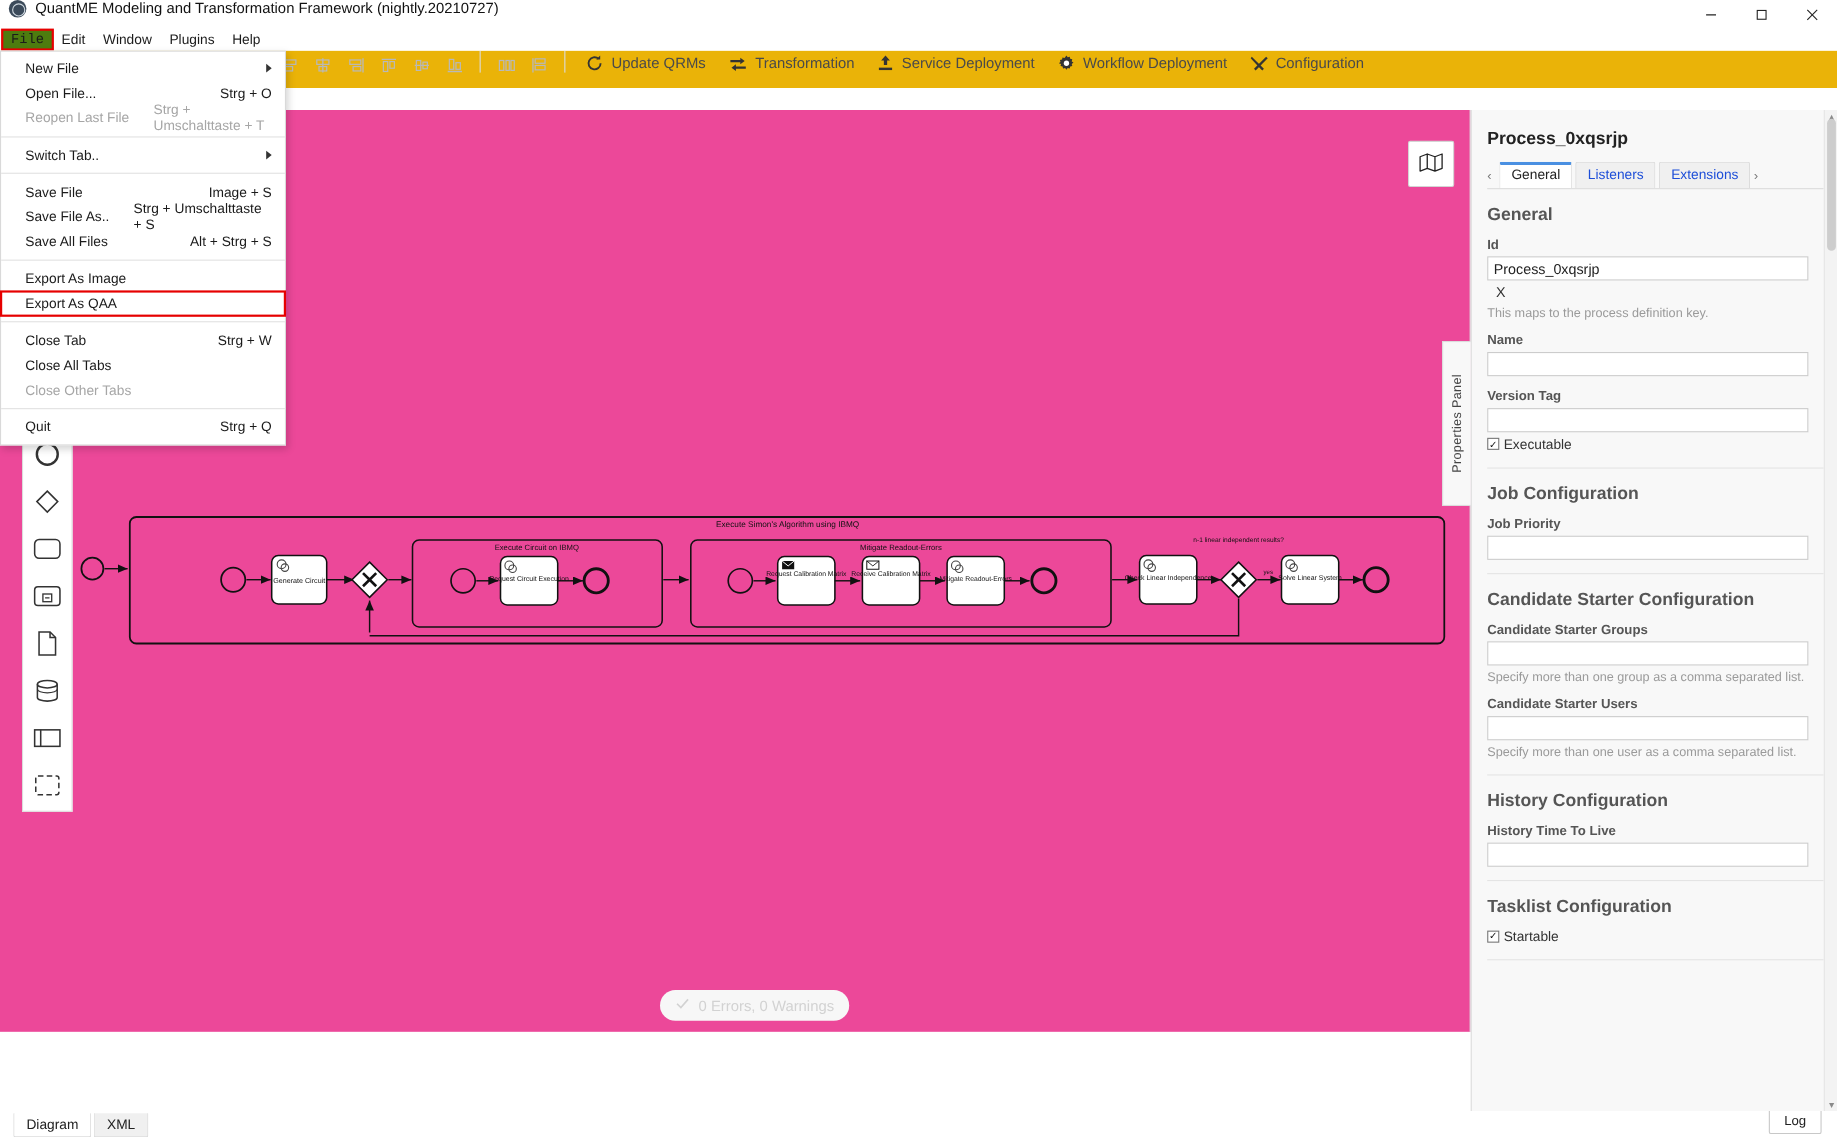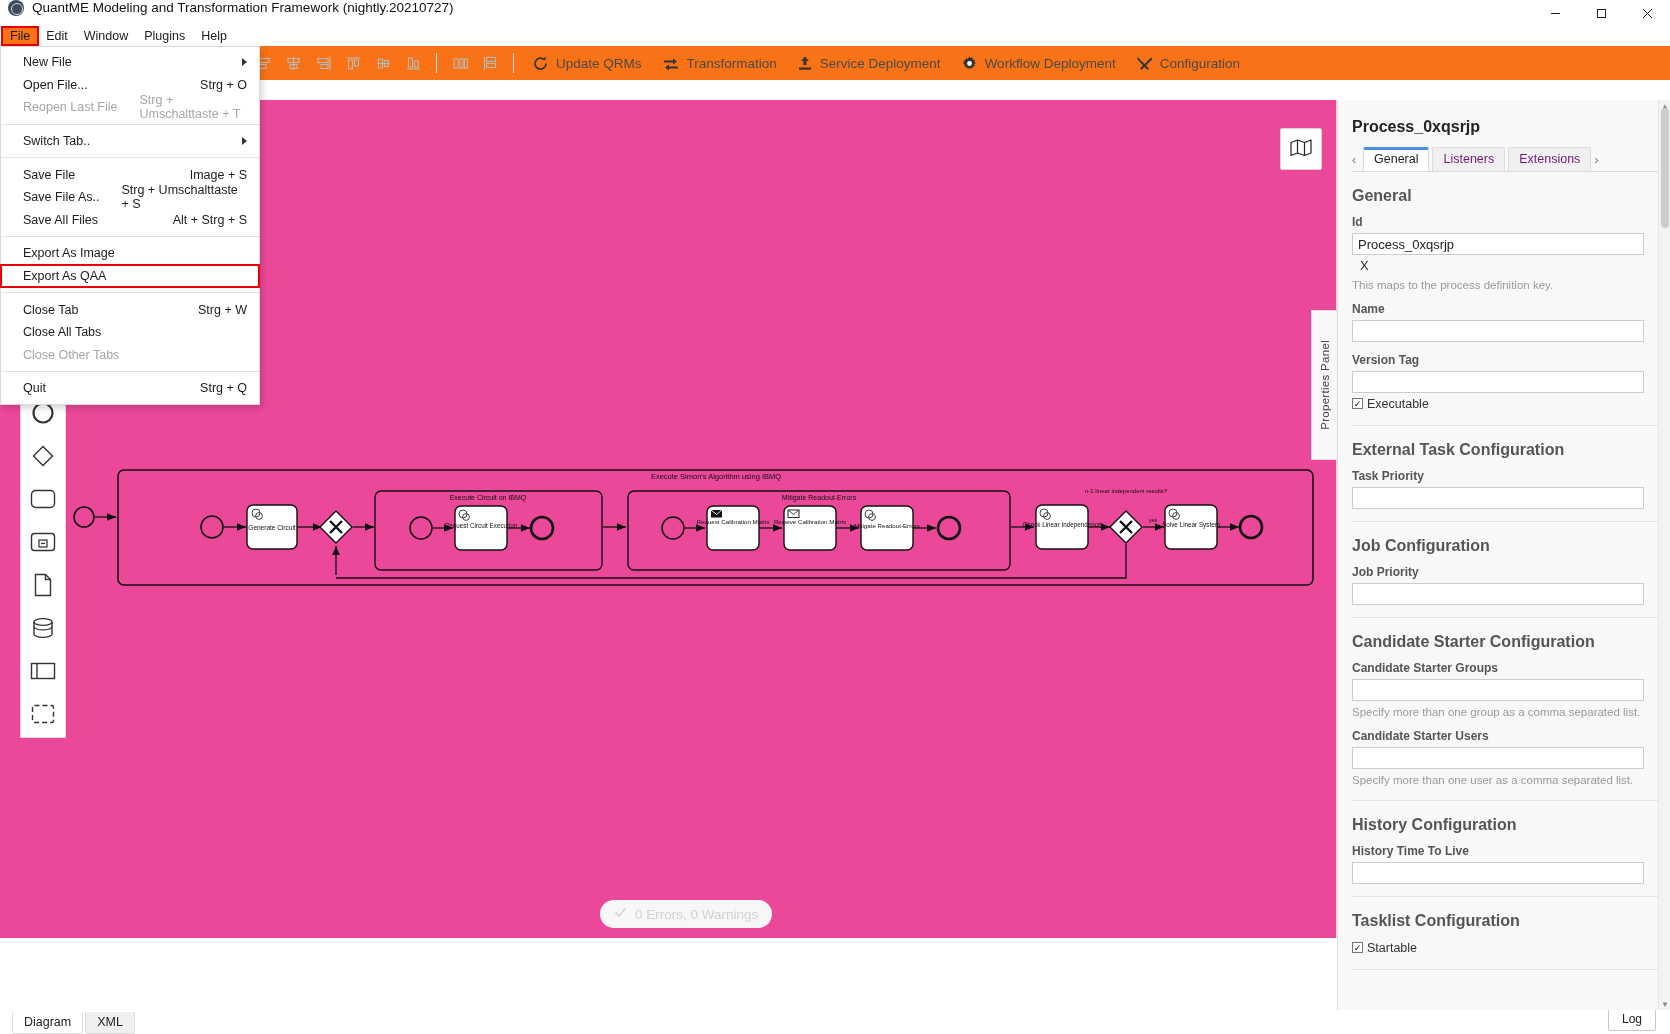--- a/index.html
+++ b/index.html
@@ -32,27 +32,27 @@
   }
 
   
   #menubar {
     height:20px; display:flex; align-items:center; padding-left:2px;
     background:#fff; font-size:12.5px; position:relative; z-index:60;
   }
   .menu-title { padding:2px 8px; color:#1b1b1b; cursor:default; }
   .menu-title.open {
     outline:2px solid #e60000; outline-offset:-1px;
-    color:#1b1b1b; background:#f97316;
+    color:#1b1b1b; background:#4d7c0f;font-family:Liberation Mono, monospace;
   }
 
   
   #toolbar {
-    height:34px; display:flex; align-items:center; gap:2px;
-    padding-left:232px; background:#f97316; position:relative;
+    height:34px; display:flex; align-items:flex-start; gap:2px;
+    padding-left:232px; background:#eab308; position:relative;
   }
   .tb-icon {
     width:28px; height:26px; display:flex; align-items:center; justify-content:center;
     color:#b9b9b9;
   }
   .tb-sep { width:1px; height:20px; background:#dcdcdc; margin:0 7px; }
   .tb-btn {
     display:flex; align-items:center; gap:7px; padding:3px 9px;
     color:#4a4a4a; font-size:13.5px; white-space:nowrap;
   }
@@ -118,21 +118,21 @@
   #props-scroll { position:absolute; inset:0 12px 0 0; overflow:hidden; padding:0 0 0 14px; }
   #props-title {
     font-size:16px; font-weight:bold; color:#222; padding:18px 0 10px 0;
   }
   #props-tabs {
     display:flex; align-items:flex-end; gap:3px; height:26px;
     border-bottom:1px solid #dcdcdc; padding-right:14px;
   }
   .tab-arrow { color:#777; font-size:12px; padding:0 4px 4px 0; }
   .ptab {
-    padding:4px 10px 5px 10px; font-size:12.5px; color:#701a75;
+    padding:4px 10px 5px 10px; font-size:12.5px; color:#1d4ed8;
     background:#f0f0f0; border:1px solid #dcdcdc; border-bottom:none;
     border-radius:2px 2px 0 0; white-space:nowrap;
   }
   .ptab.active { background:#fff; border-top:3px solid #4a90e2; color:#222; padding-top:2px; }
 
   .sec {
     padding:12px 14px 12px 0; border-bottom:1px solid #e4e4e4;
   }
   .sec-h {
     font-size:16px; font-weight:bold; color:#555; margin:2px 0 10px 0; line-height:1.2;
@@ -619,25 +619,20 @@
 
       <div class="fld-l">Version Tag</div>
       <input class="fld-i" style="">
 
       <div class="chk-row">
         <span class="chk">✓</span>
         <span>Executable</span>
       </div>
     </div>
 
-    <div class="sec">
-      <div class="sec-h">External Task Configuration</div>
-      <div class="fld-l">Task Priority</div>
-      <input class="fld-i" style="">
-    </div>
 
     <div class="sec">
       <div class="sec-h">Job Configuration</div>
       <div class="fld-l">Job Priority</div>
       <input class="fld-i" style="">
     </div>
 
     <div class="sec">
       <div class="sec-h">Candidate Starter Configuration</div>
       <div class="fld-l">Candidate Starter Groups</div>

